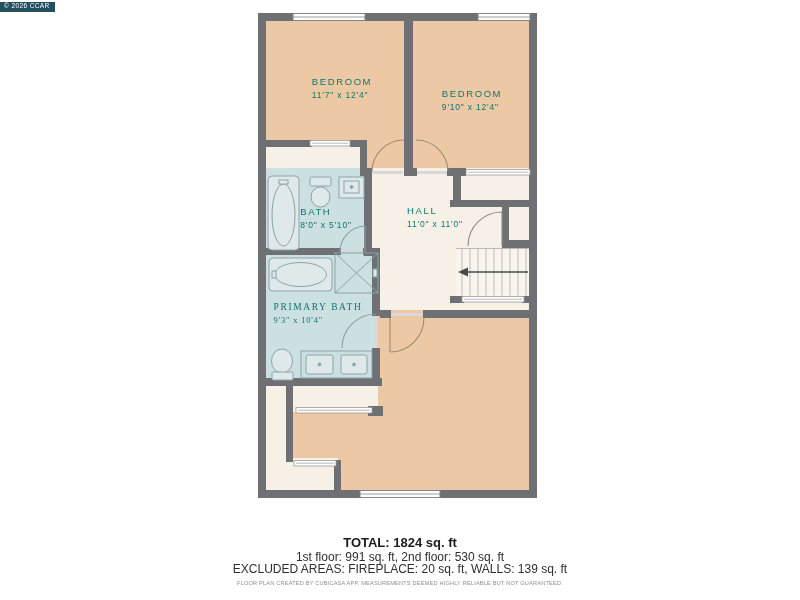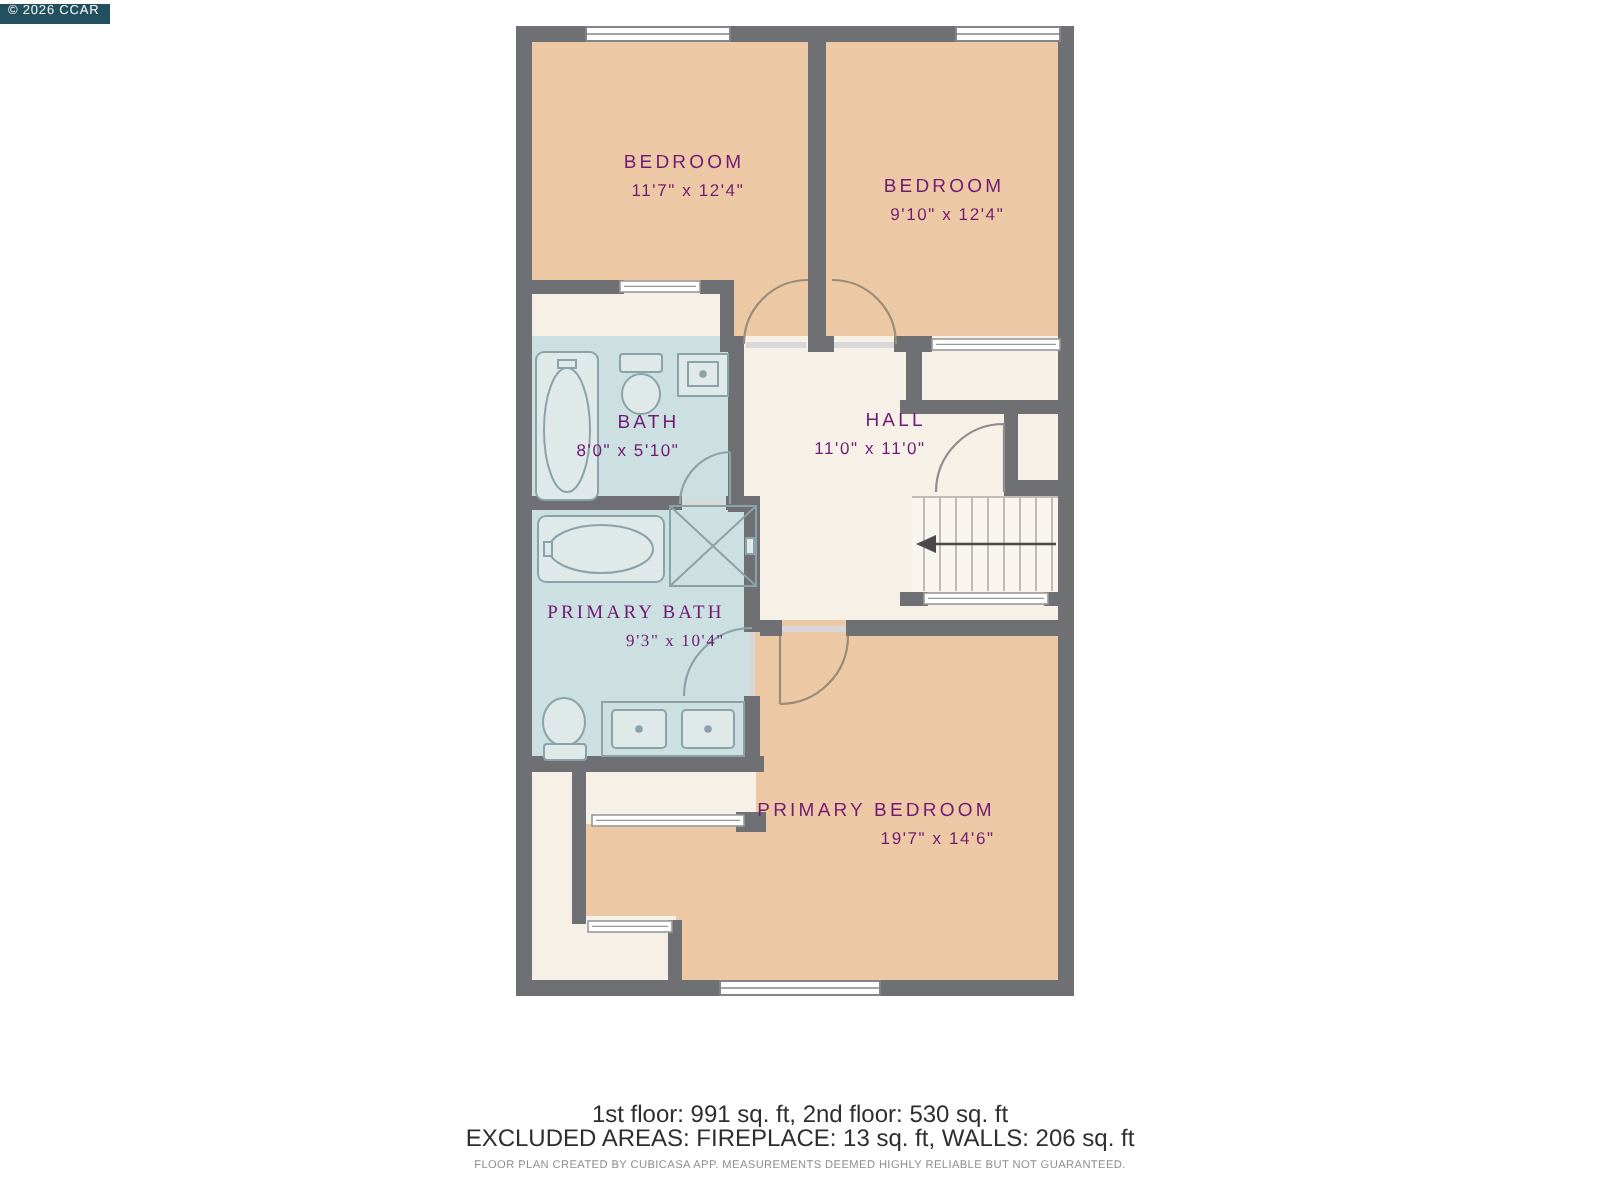--- a/index.html
+++ b/index.html
@@ -1,22 +1,22 @@
 <!DOCTYPE html>
 <html><head>
 <meta charset="utf-8">
 <style>
   html,body { margin:0; padding:0; background:#ffffff; }
   .stage { position:relative; width:800px; height:600px; background:#ffffff; overflow:hidden;
            font-family:"Liberation Sans", sans-serif; }
   .copyright { position:absolute; left:0; top:2px; background:#23505f; color:#ffffff;
                font-size:6.5px; line-height:8.5px; padding:0 5px 1px 4px; letter-spacing:0.4px; }
   svg.plan { position:absolute; left:0; top:0; }
-  .room-label { position:absolute; transform:translateX(-50%); text-align:right;
-                color:#701a75; white-space:nowrap; }
+  .room-label { position:absolute; transform:translateX(-50%); text-align:left;
+                color:#0f766e; white-space:nowrap; }
   .room-name { font-size:9.5px; letter-spacing:1.6px; display:block; }
   .room-dims { font-size:8.5px; letter-spacing:0.8px; display:block; margin-top:3px; }
   .footer { position:absolute; left:0; width:800px; text-align:center; color:#2e2e2e; }
   .footer-total { top:535px; font-size:13px; font-weight:bold; color:#1b1b1b; }
   .footer-floors { top:550px; font-size:12px; }
   .footer-excluded { top:562px; font-size:12px; }
   .footer-disclaimer { top:580px; font-size:5.6px; color:#8f8f8f; letter-spacing:0.2px; }
 </style>
 </head>
 <body>
@@ -178,34 +178,31 @@
   </svg>
 
   <div class="room-label" style="left:342px; top:76px;">
     <span class="room-name">BEDROOM</span>
     <span class="room-dims">11'7" x 12'4"</span>
   </div>
   <div class="room-label" style="left:472px; top:88px;">
     <span class="room-name">BEDROOM</span>
     <span class="room-dims">9'10" x 12'4"</span>
   </div>
-  <div class="room-label" style="left:314px; top:206px;">
+  <div class="room-label" style="left:326px; top:206px;">
     <span class="room-name">BATH</span>
     <span class="room-dims">8'0" x 5'10"</span>
   </div>
   <div class="room-label" style="left:435px; top:205px;">
     <span class="room-name">HALL</span>
     <span class="room-dims">11'0" x 11'0"</span>
   </div>
   <div class="room-label" style="left:318px; top:302px;font-family:Liberation Serif, serif;">
     <span class="room-name">PRIMARY BATH</span>
     <span class="room-dims">9'3" x 10'4"</span>
   </div>
-  <div class="room-label" style="left:438px; top:400px;">
-    <span class="room-name">PRIMARY BEDROOM</span>
-    <span class="room-dims">19'7" x 14'6"</span>
-  </div>
-
+
+  <div class="footer footer-total">TOTAL: 1824 sq. ft</div>
   <div class="footer footer-floors">1st floor: 991 sq. ft, 2nd floor: 530 sq. ft</div>
-  <div class="footer footer-excluded">EXCLUDED AREAS: FIREPLACE: 13 sq. ft, WALLS: 206 sq. ft</div>
+  <div class="footer footer-excluded">EXCLUDED AREAS: FIREPLACE: 20 sq. ft, WALLS: 139 sq. ft</div>
   <div class="footer footer-disclaimer">FLOOR PLAN CREATED BY CUBICASA APP. MEASUREMENTS DEEMED HIGHLY RELIABLE BUT NOT GUARANTEED.</div>
 
 </div>
 
 </body></html>

